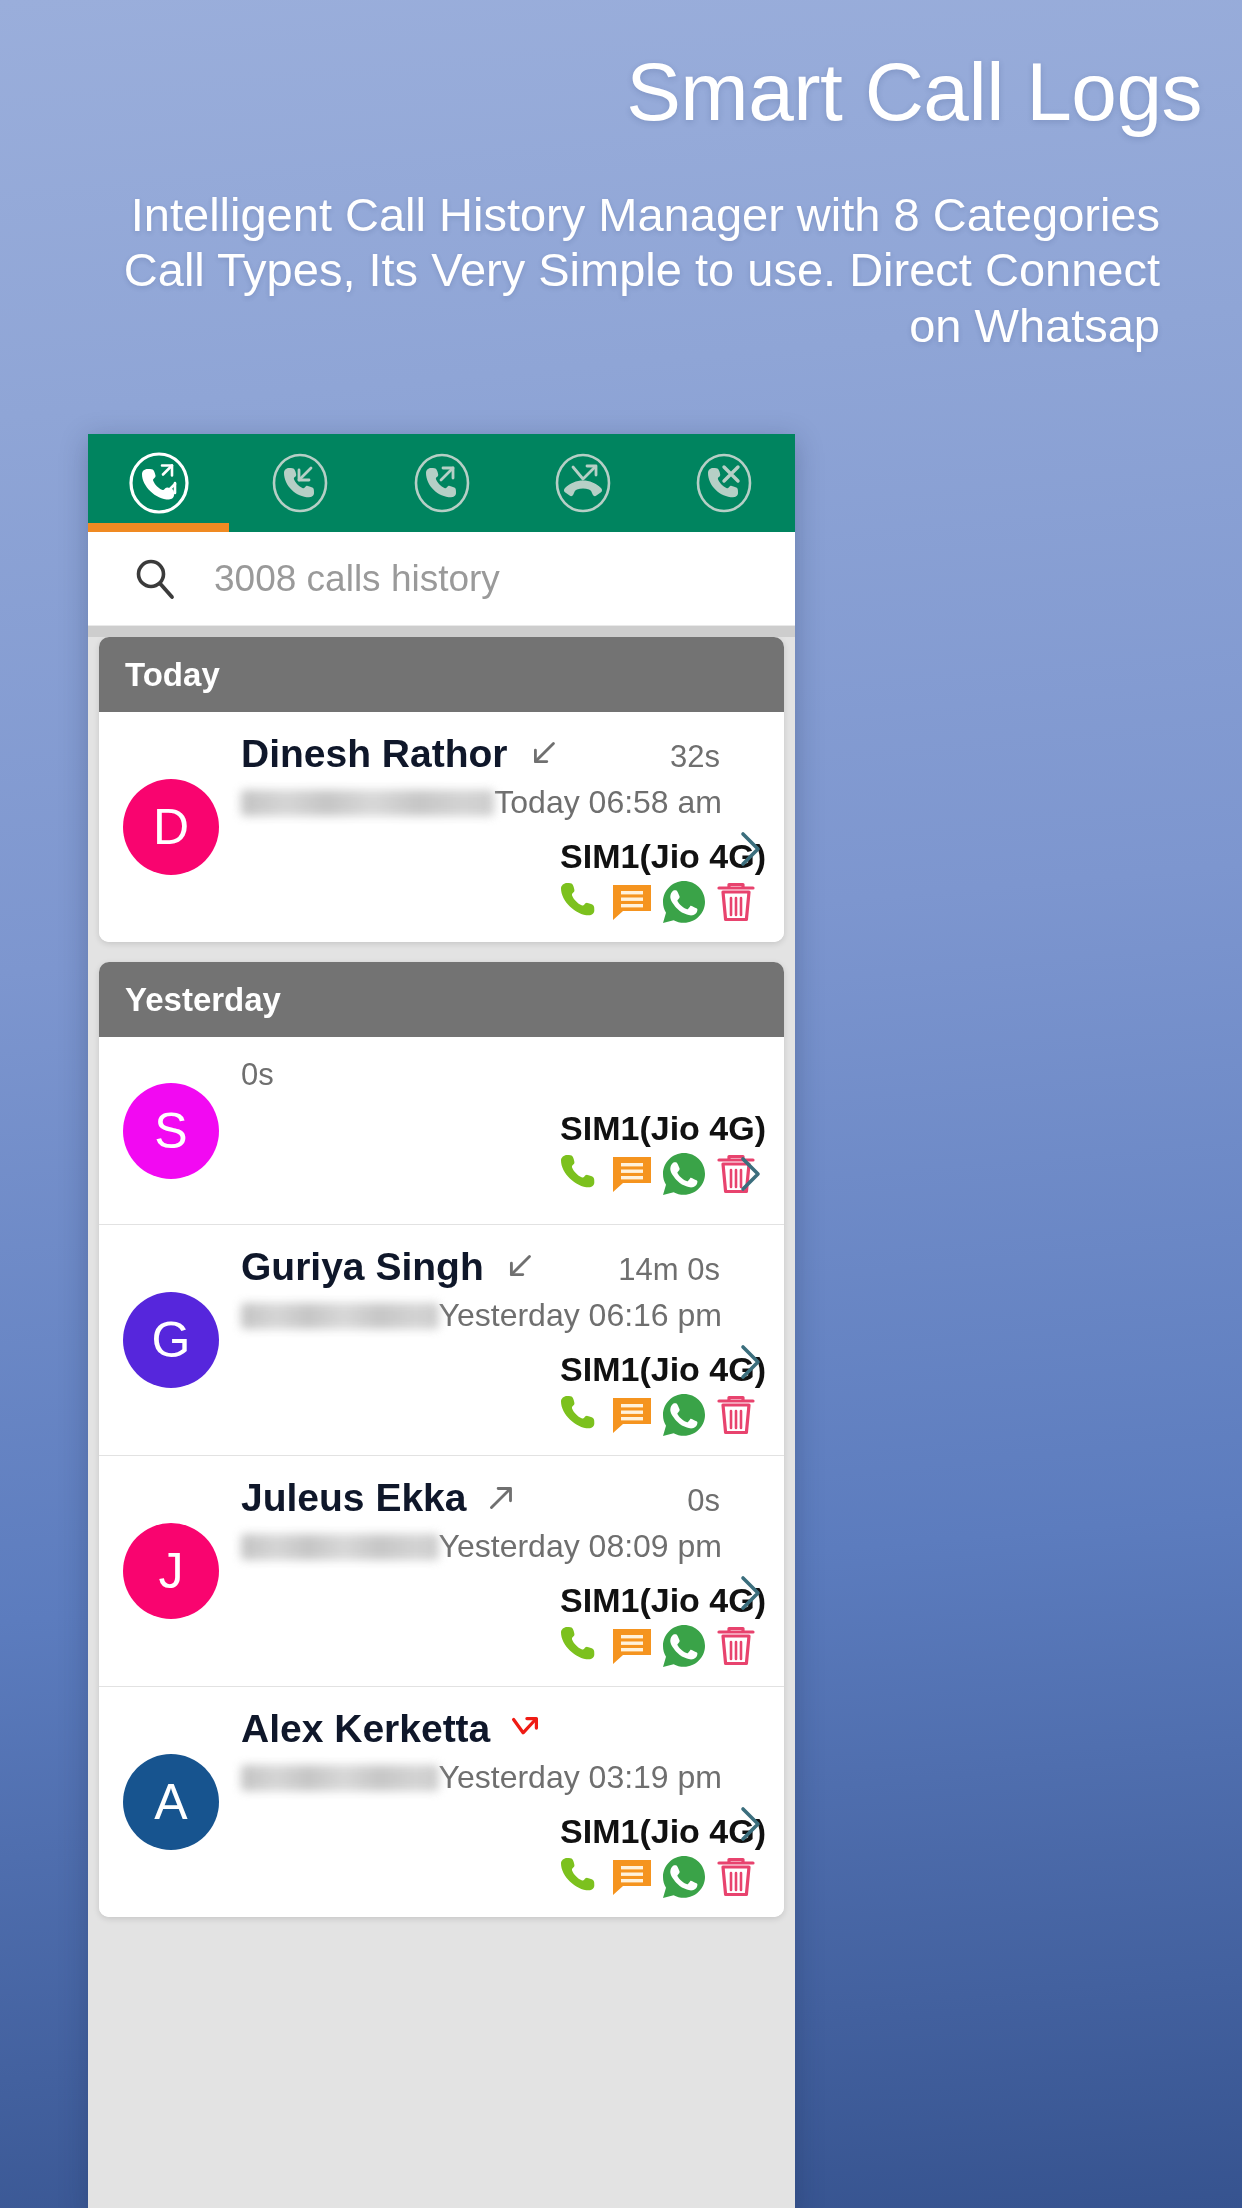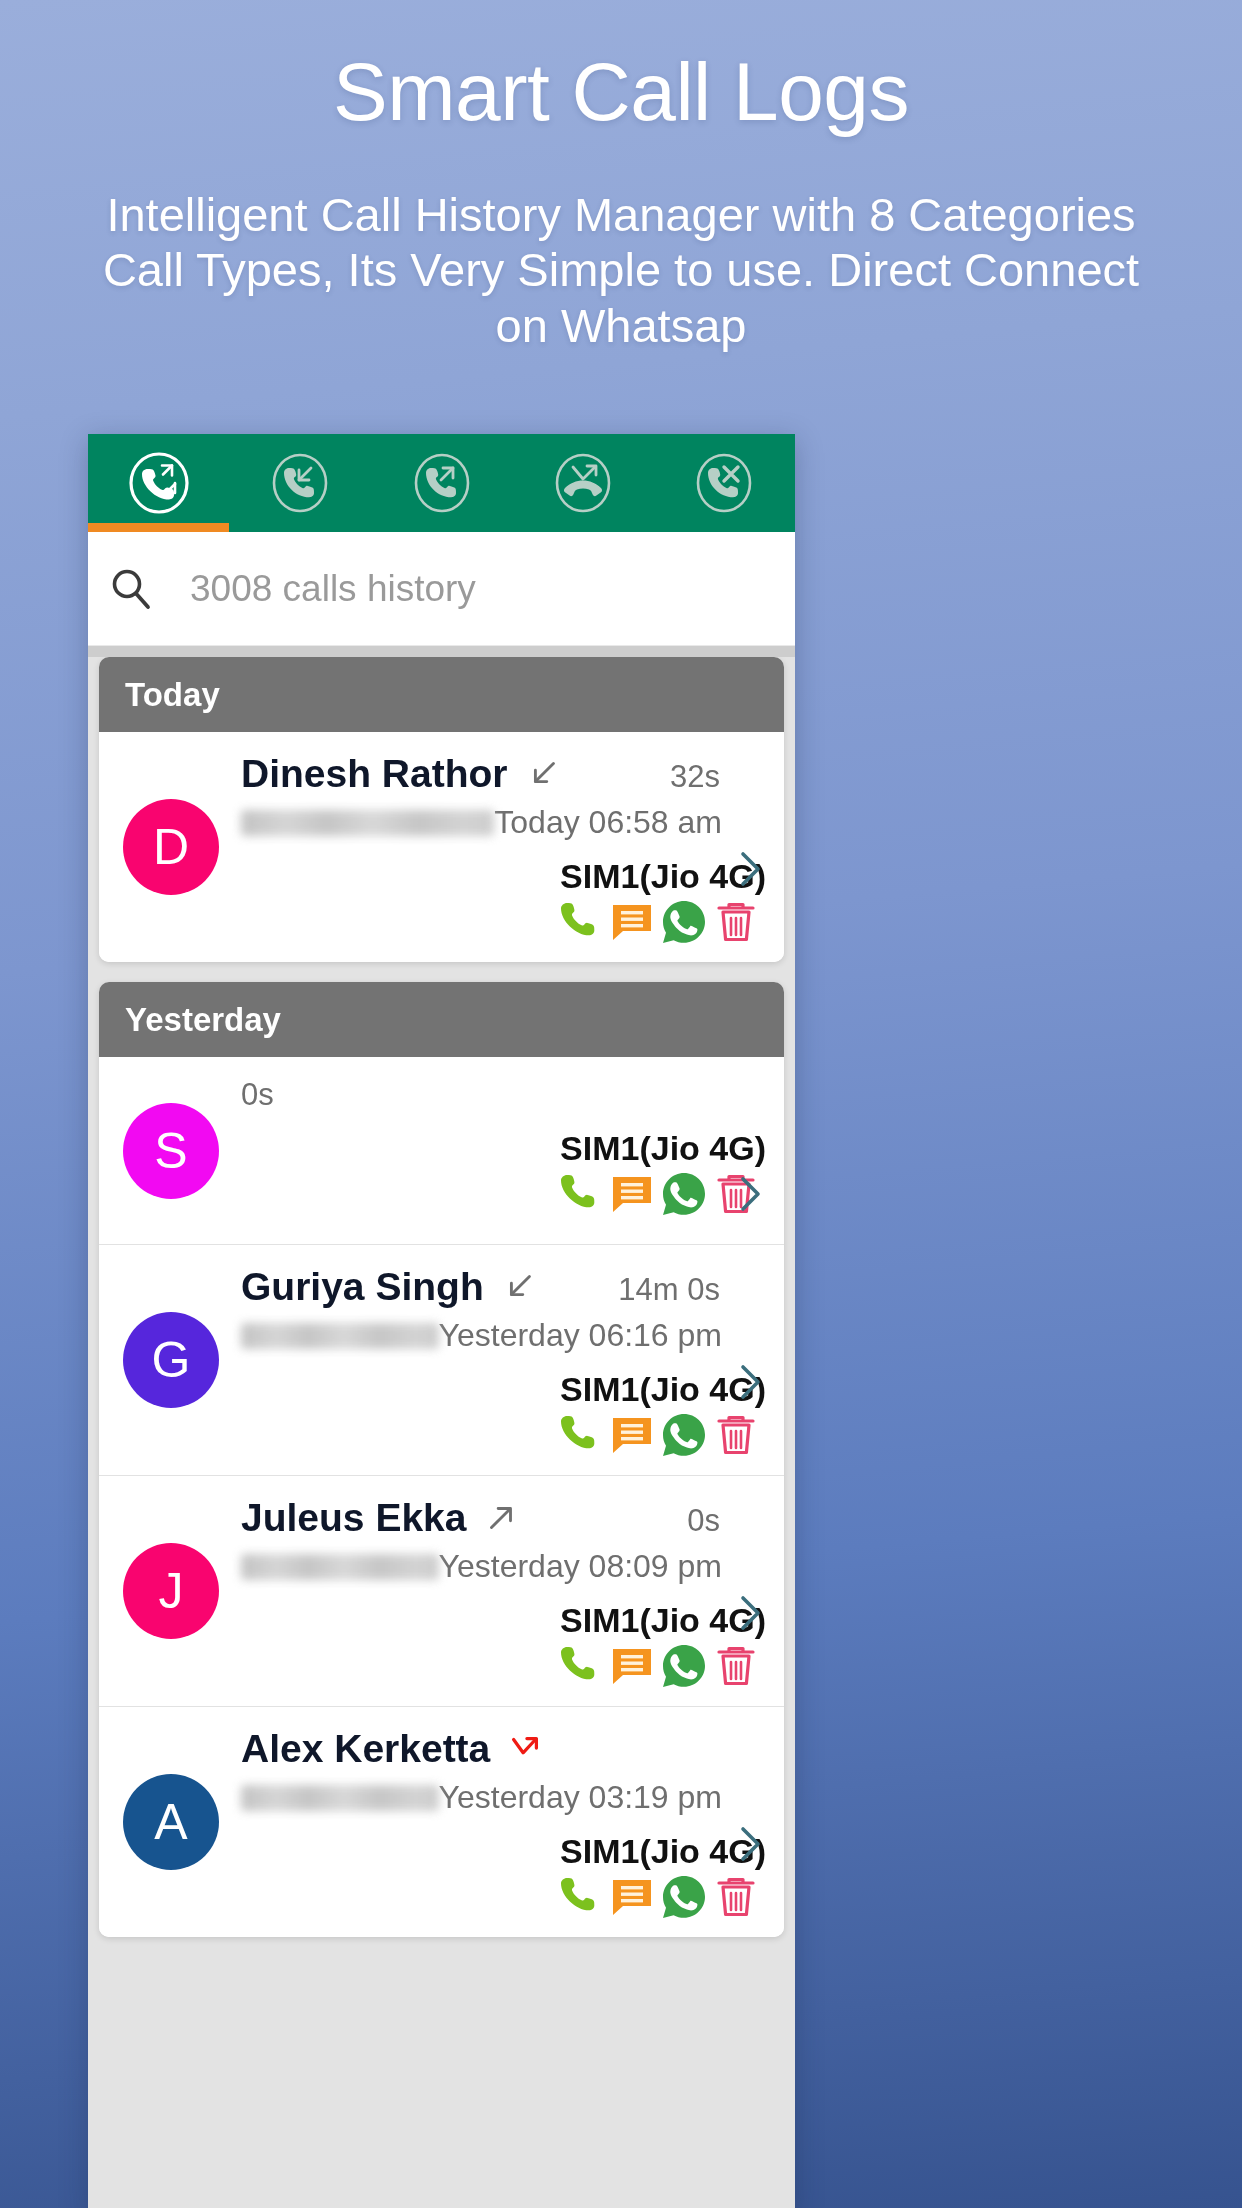--- a/index.html
+++ b/index.html
@@ -5,21 +5,21 @@
   * { margin:0; padding:0; box-sizing:border-box; }
   html, body { width:1242px; height:2208px; }
   body {
     font-family:"Liberation Sans", sans-serif;
     background: linear-gradient(175deg, #9aaedb 0%, #8fa5d6 18%, #7d96cf 42%, #5c7cbe 70%, #36538f 100%);
     overflow:hidden;
     position:relative;
   }
 
   
-  .promo { padding: 44px 40px 0; text-align:center; }
+  .promo { padding: 44px 40px 0; text-align:right; }
   .promo-title {
     color:#ffffff;
     font-size:82px;
     line-height:1.18;
     font-weight:400;
     letter-spacing:-0.5px;
     text-shadow:0 2px 6px rgba(30,50,100,.18);
   }
   .promo-sub {
     color:#ffffff;
@@ -60,25 +60,25 @@
   .tab svg { display:block; }
   .tab-underline {
     position:absolute;
     left:0; bottom:0;
     width:141.4px; height:9px;
     background:#f08a22;
   }
 
   
   .searchbar {
-    height:114px;
+    height:94px;
     background:#ffffff;
     display:flex;
     align-items:center;
-    padding:0 20px;
+    padding:0 44px;
     border-bottom:1px solid #e9e9e9;
     text-align:right;
   }
   .search-icon { width:46px; height:46px; flex:0 0 auto; }
   .search-text {
     margin-left:36px;
     font-size:37px;
     color:#9a9a9a;
     font-weight:400;
   }

